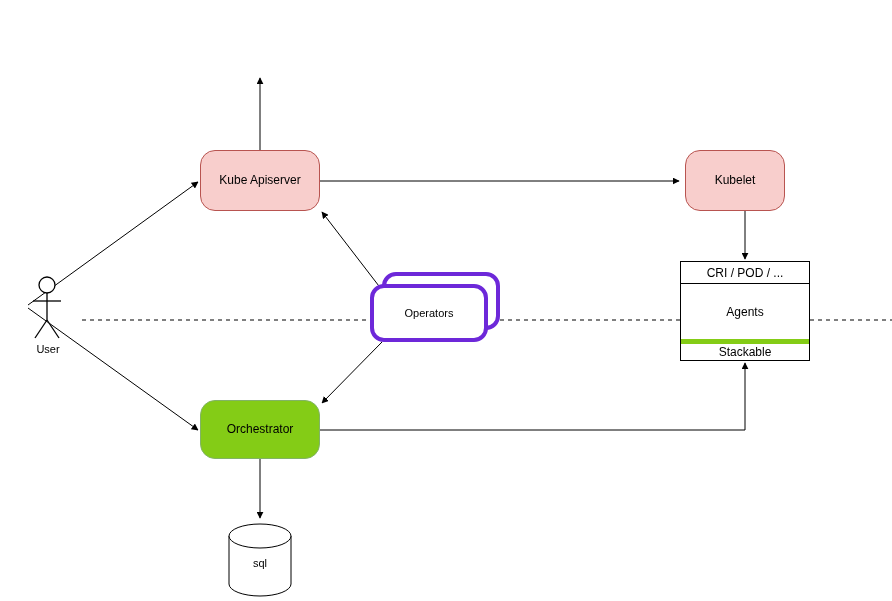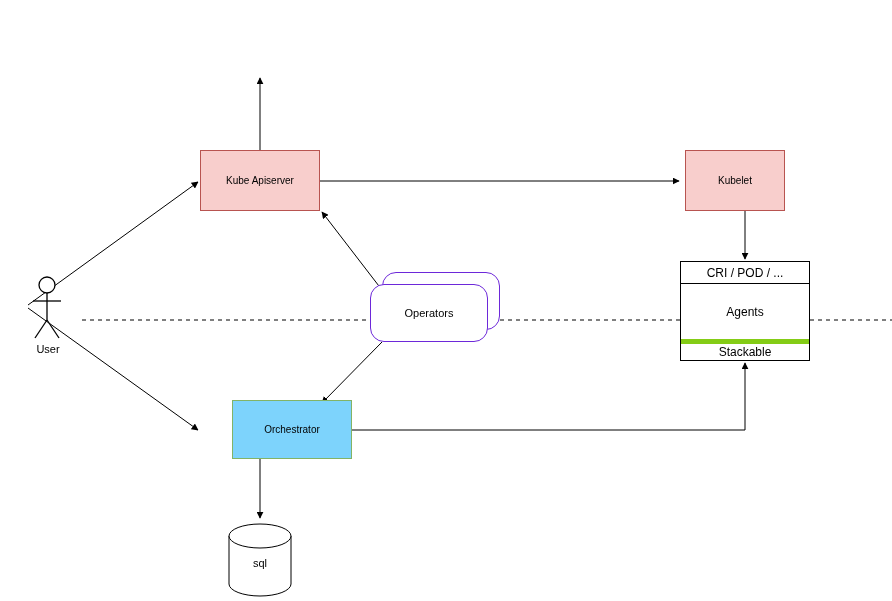--- a/index.html
+++ b/index.html
@@ -26,35 +26,35 @@
     width: 892px;
     height: 601px;
   }
 
   .node {
     position: absolute;
     box-sizing: border-box;
     display: flex;
     align-items: center;
     justify-content: center;
-    font-size: 10px;
+    font-size: 12px;
     color: #000000;
     text-align: center;
     line-height: 1.2;
+    border-radius: 15px;
   }
 
   
   .box {
     border: 1px solid #b85450;
     background: #f8cecc;
   }
   .box.green {
     border: 1px solid #82b366;
-    background: #7dd3fc;
-    margin-left: 32px;
+    background: #84cc16;
   }
 
   
   .agents-box {
     position: absolute;
     box-sizing: border-box;
     border: 1px solid #000000;
     background: #ffffff;
     display: flex;
     flex-direction: column;
@@ -81,21 +81,21 @@
     flex: none;
   }
 
   
   .stack-wrap {
     position: absolute;
   }
   .stack-card {
     position: absolute;
     box-sizing: border-box;
-    border: 1px solid #6d28d9;
+    border: 4px solid #6d28d9;
     background: #ffffff;
     border-radius: 14px;
   }
   .stack-card.back {
     left: 12px;
     top: 0;
     width: 118px;
     height: 58px;
   }
   .stack-card.front {

